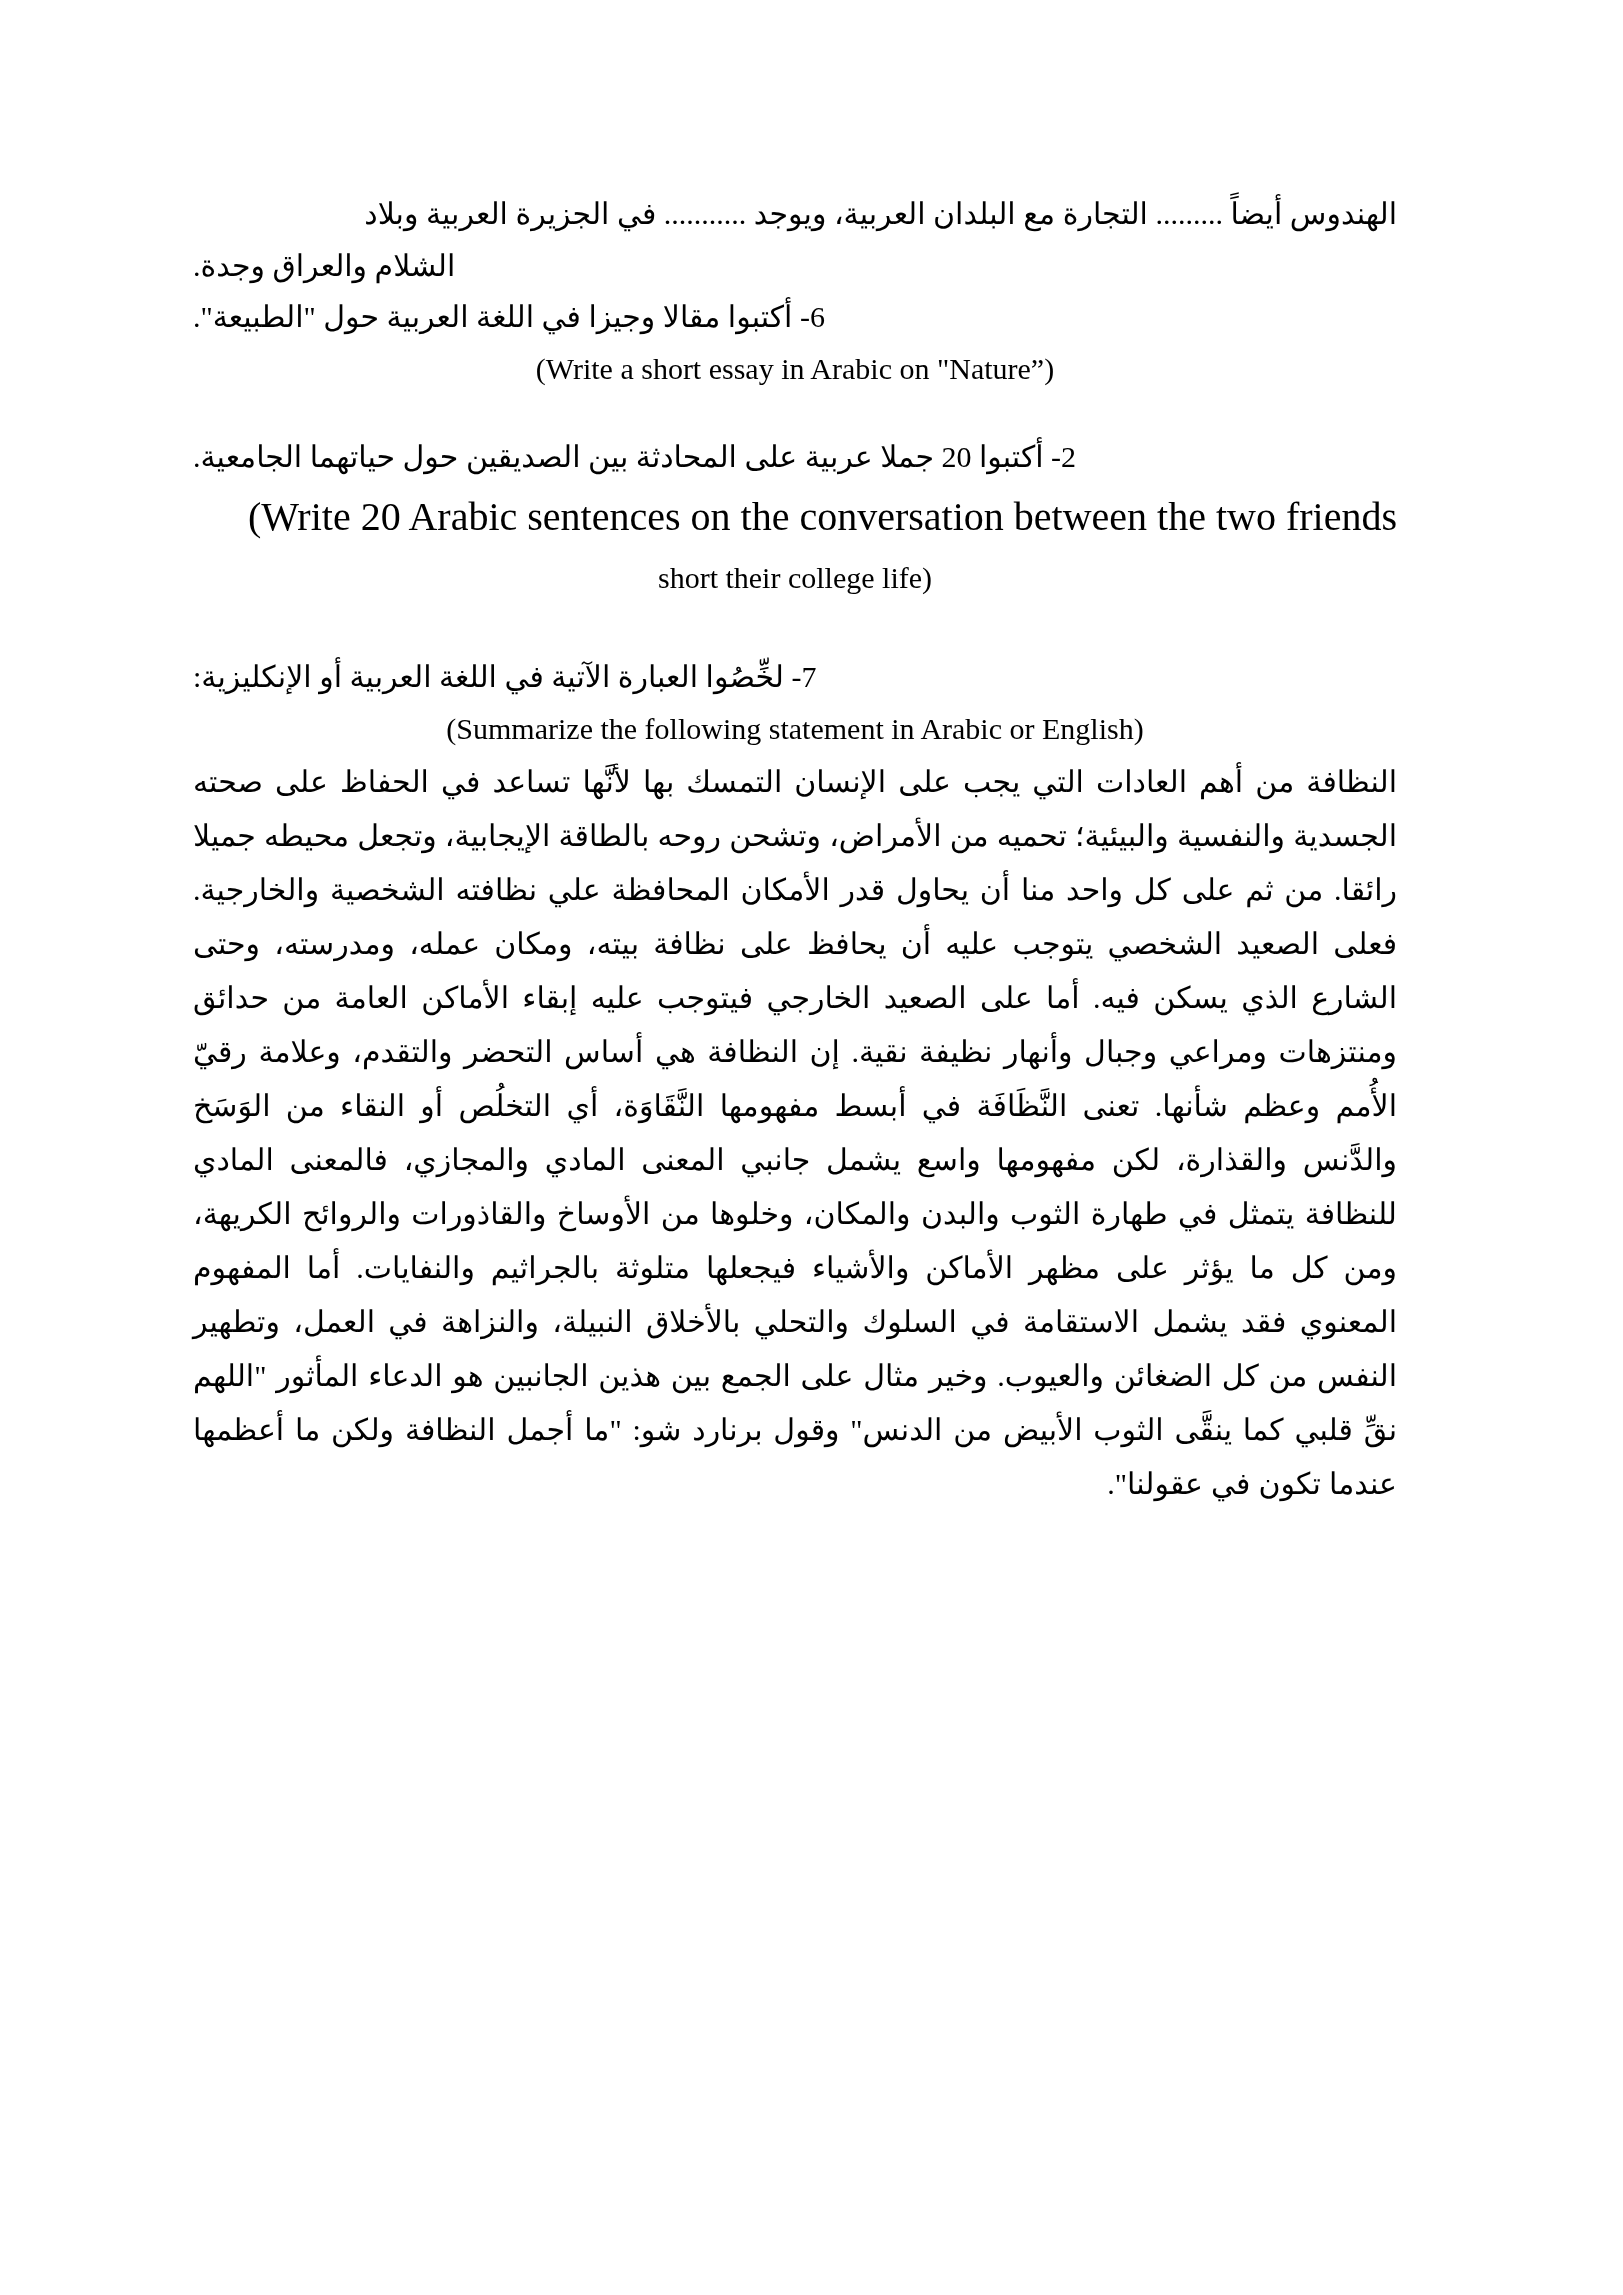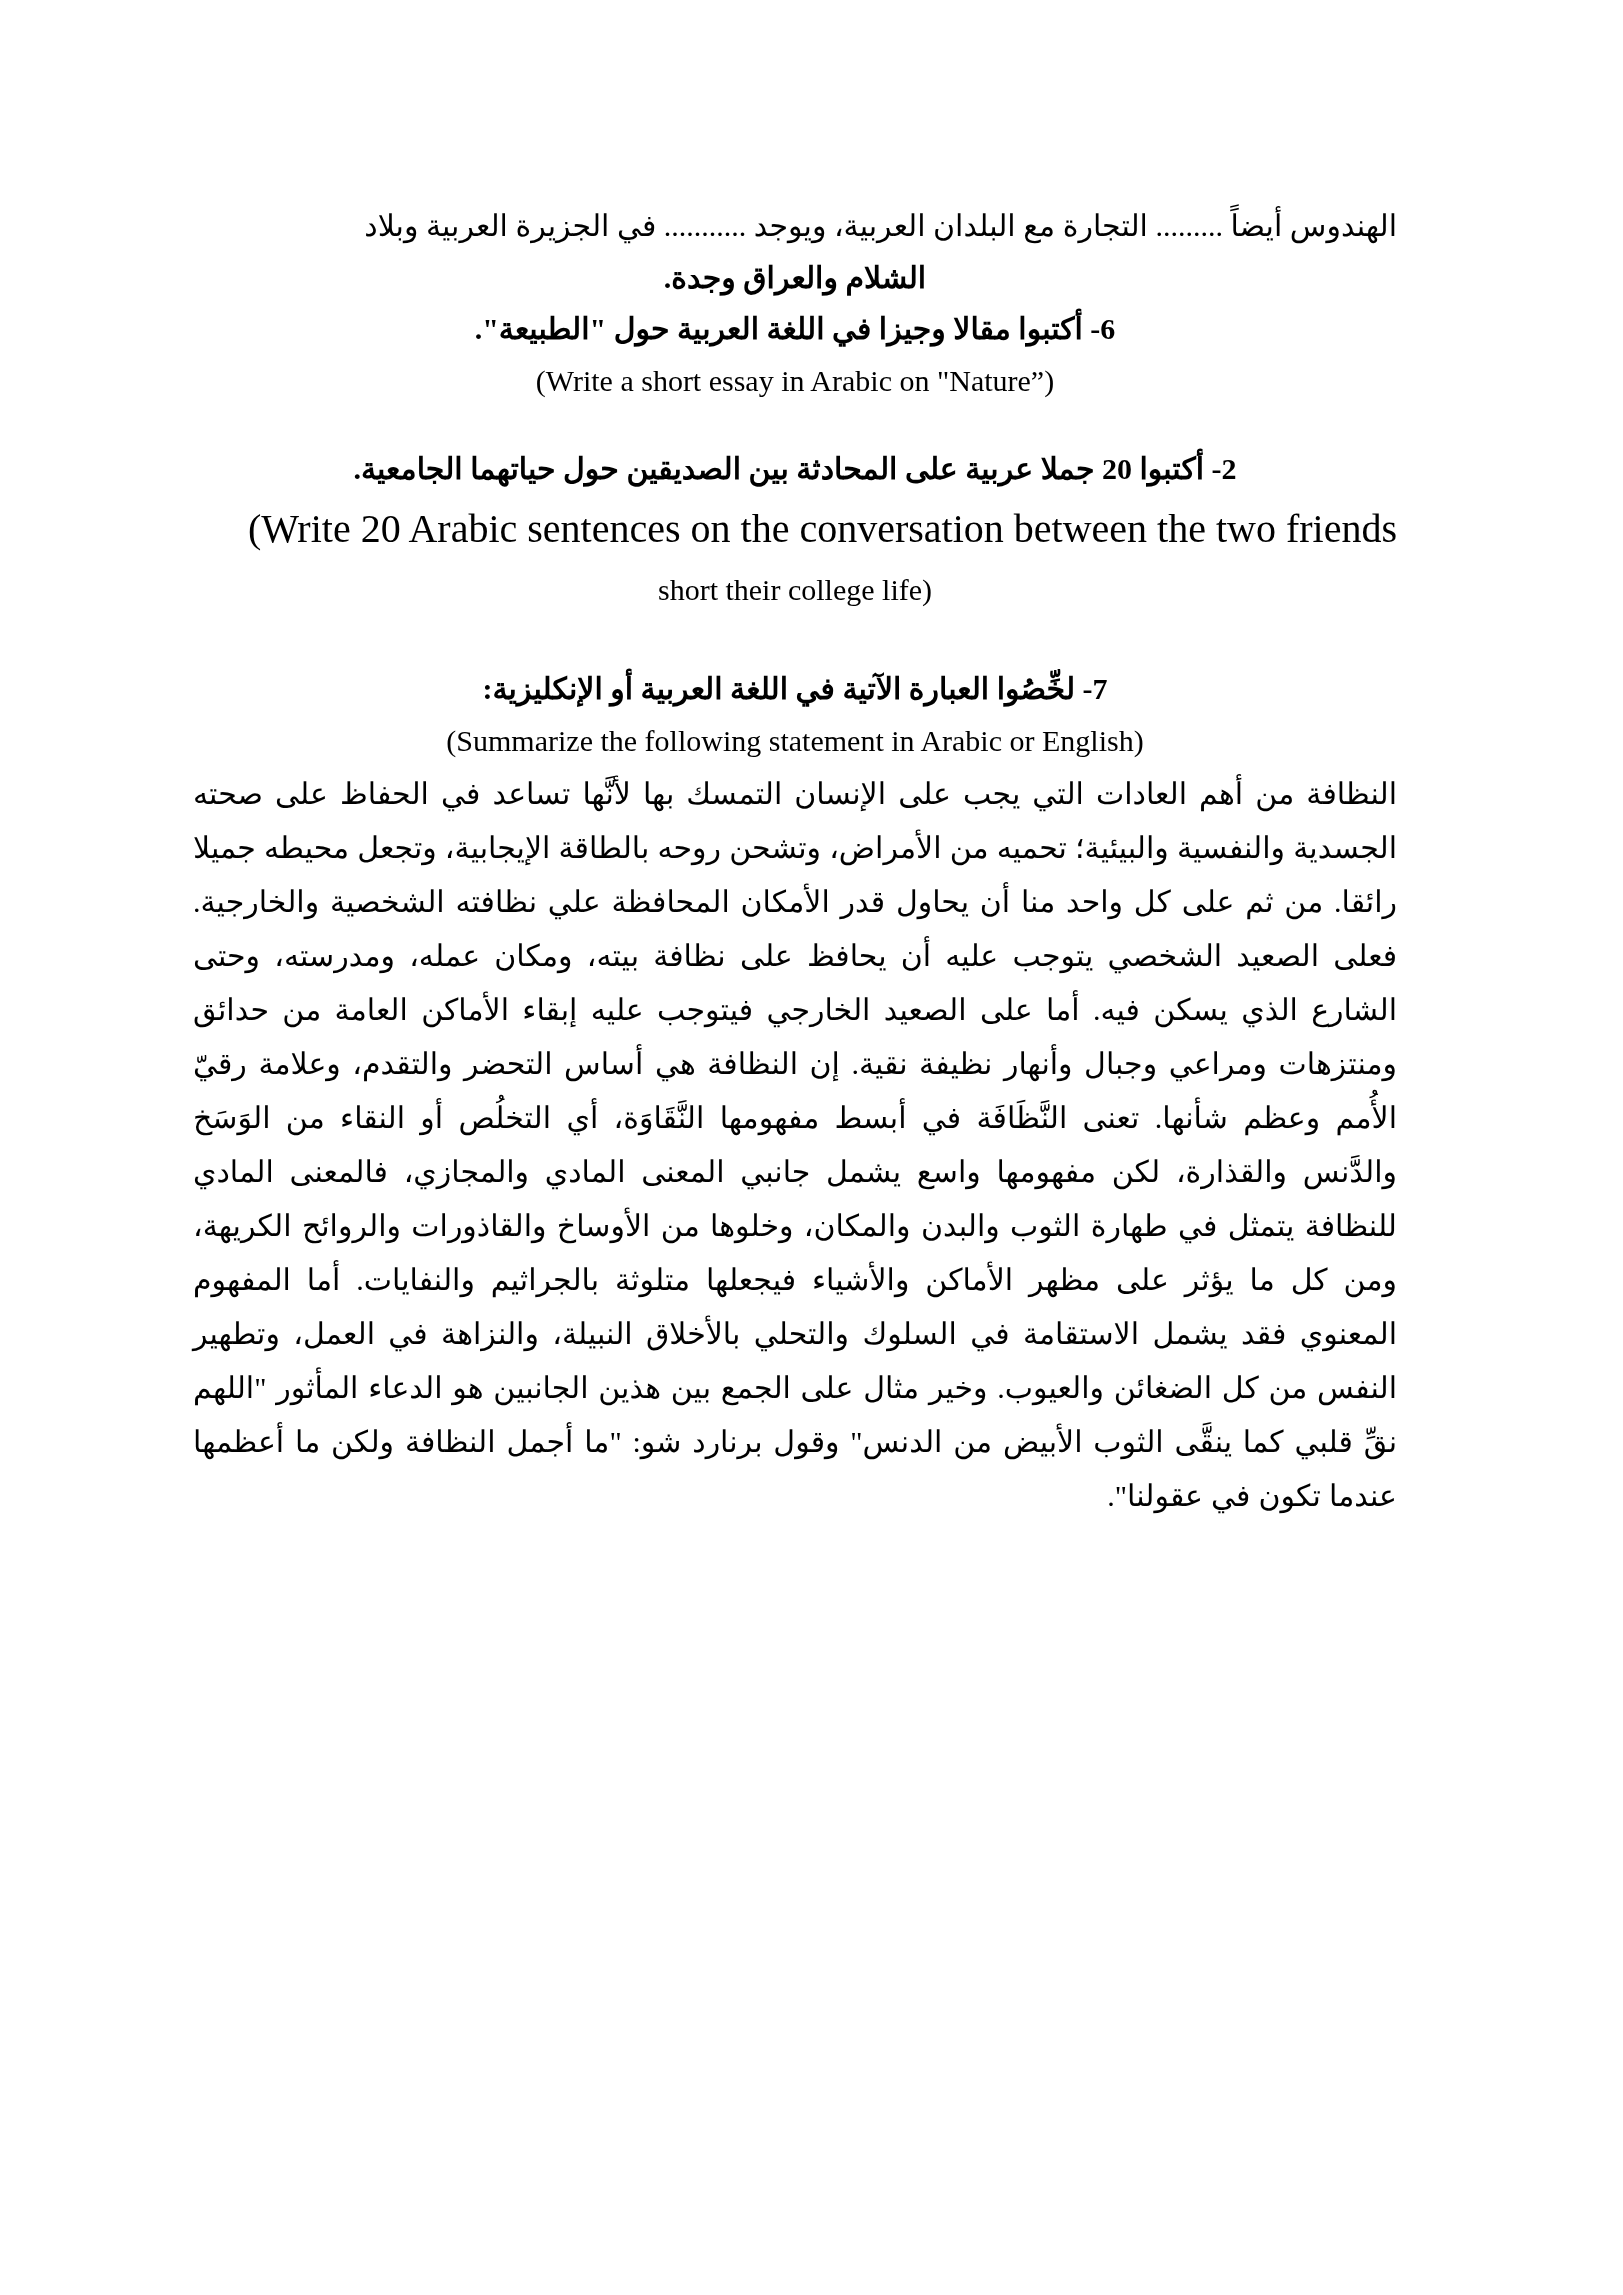--- a/index.html
+++ b/index.html
@@ -7,21 +7,21 @@
     margin: 0;
     padding: 0;
     background: #ffffff;
   }
 
   .page {
     position: relative;
     width: 1623px;
     height: 2021px;
     background: #ffffff;
-    margin: 12px auto;
+    margin: 0 auto;
     overflow: hidden;
     font-family: "Liberation Serif", "DejaVu Serif", serif;
     color: #000000;
   }
 
   .content {
     position: absolute;
     left: 193px;
     top: 188px;
     width: 1204px;       
@@ -37,23 +37,22 @@
   .ar-line {
     direction: rtl;
     unicode-bidi: isolate;
     text-align: justify;
     margin: 0;
   }
 
   .ar-right {
     direction: rtl;
     unicode-bidi: isolate;
-    text-align: center;
+    text-align: left;
     margin: 0;
-    font-weight: bold;
   }
 
   .en-line {
     direction: ltr;
     unicode-bidi: isolate;
     text-align: center;
     margin: 0;
     font-size: 30px;
   }
 

